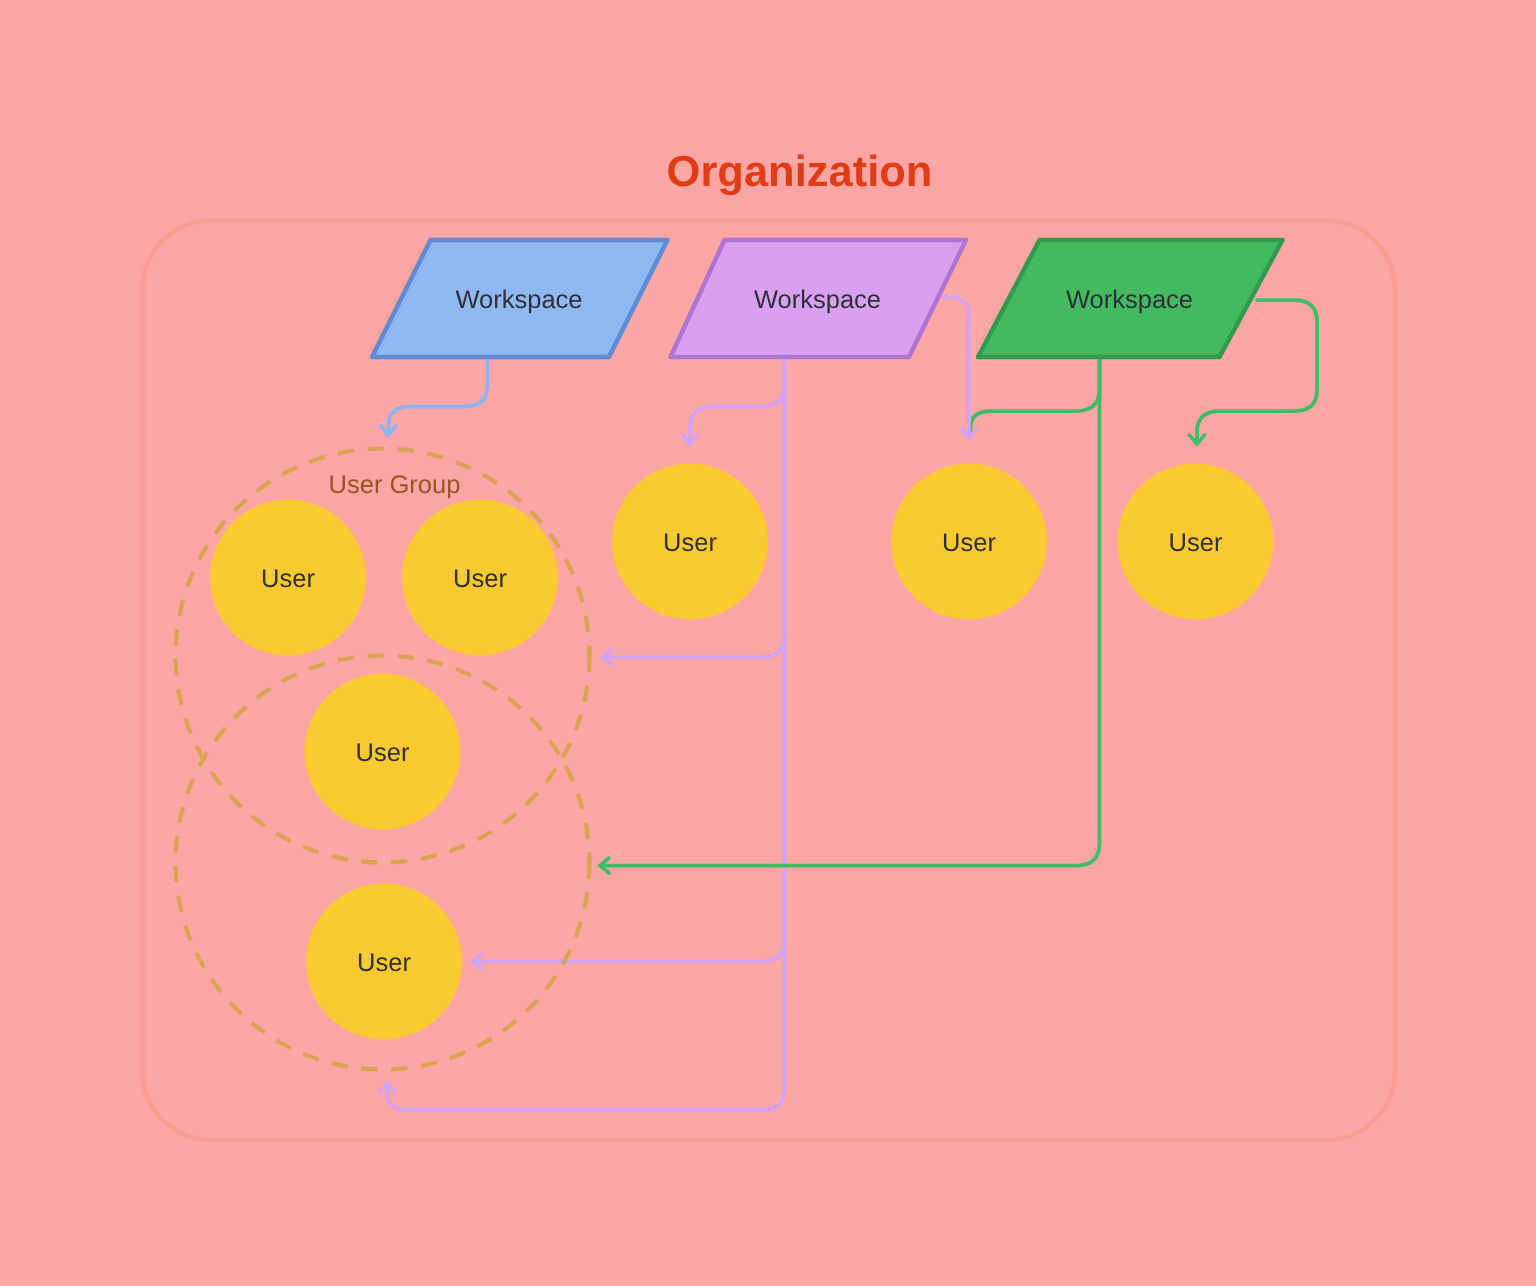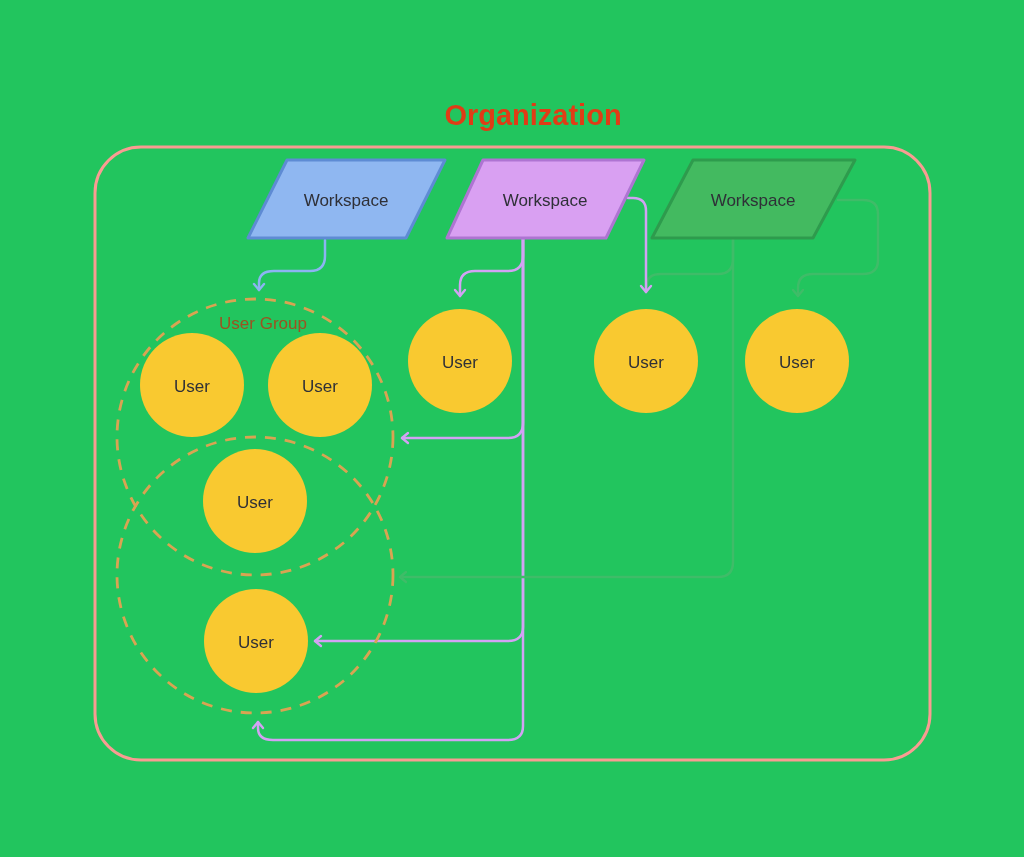--- a/index.html
+++ b/index.html
@@ -1,20 +1,20 @@
 <!DOCTYPE html>
 <html><head>
 <meta charset="utf-8">
 <style>
   html, body { margin: 0; padding: 0; background: #ffffff; }
   .stage {
     position: relative;
     width: 1024px;
     height: 857px;
-    background: #22c55e;
+    background: #fca5a5;
     overflow: hidden;
   }
   svg { display: block; }
   text {
     font-family: "Liberation Sans", "DejaVu Sans", sans-serif;
   }
   .title-text { font-size: 29px; font-weight: 700; }
   .node-label { font-size: 17px; font-weight: 400; }
   .group-label { font-size: 17px; font-weight: 400; }
   .edge { fill: none; stroke-width: 2.5; stroke-linecap: round; }

